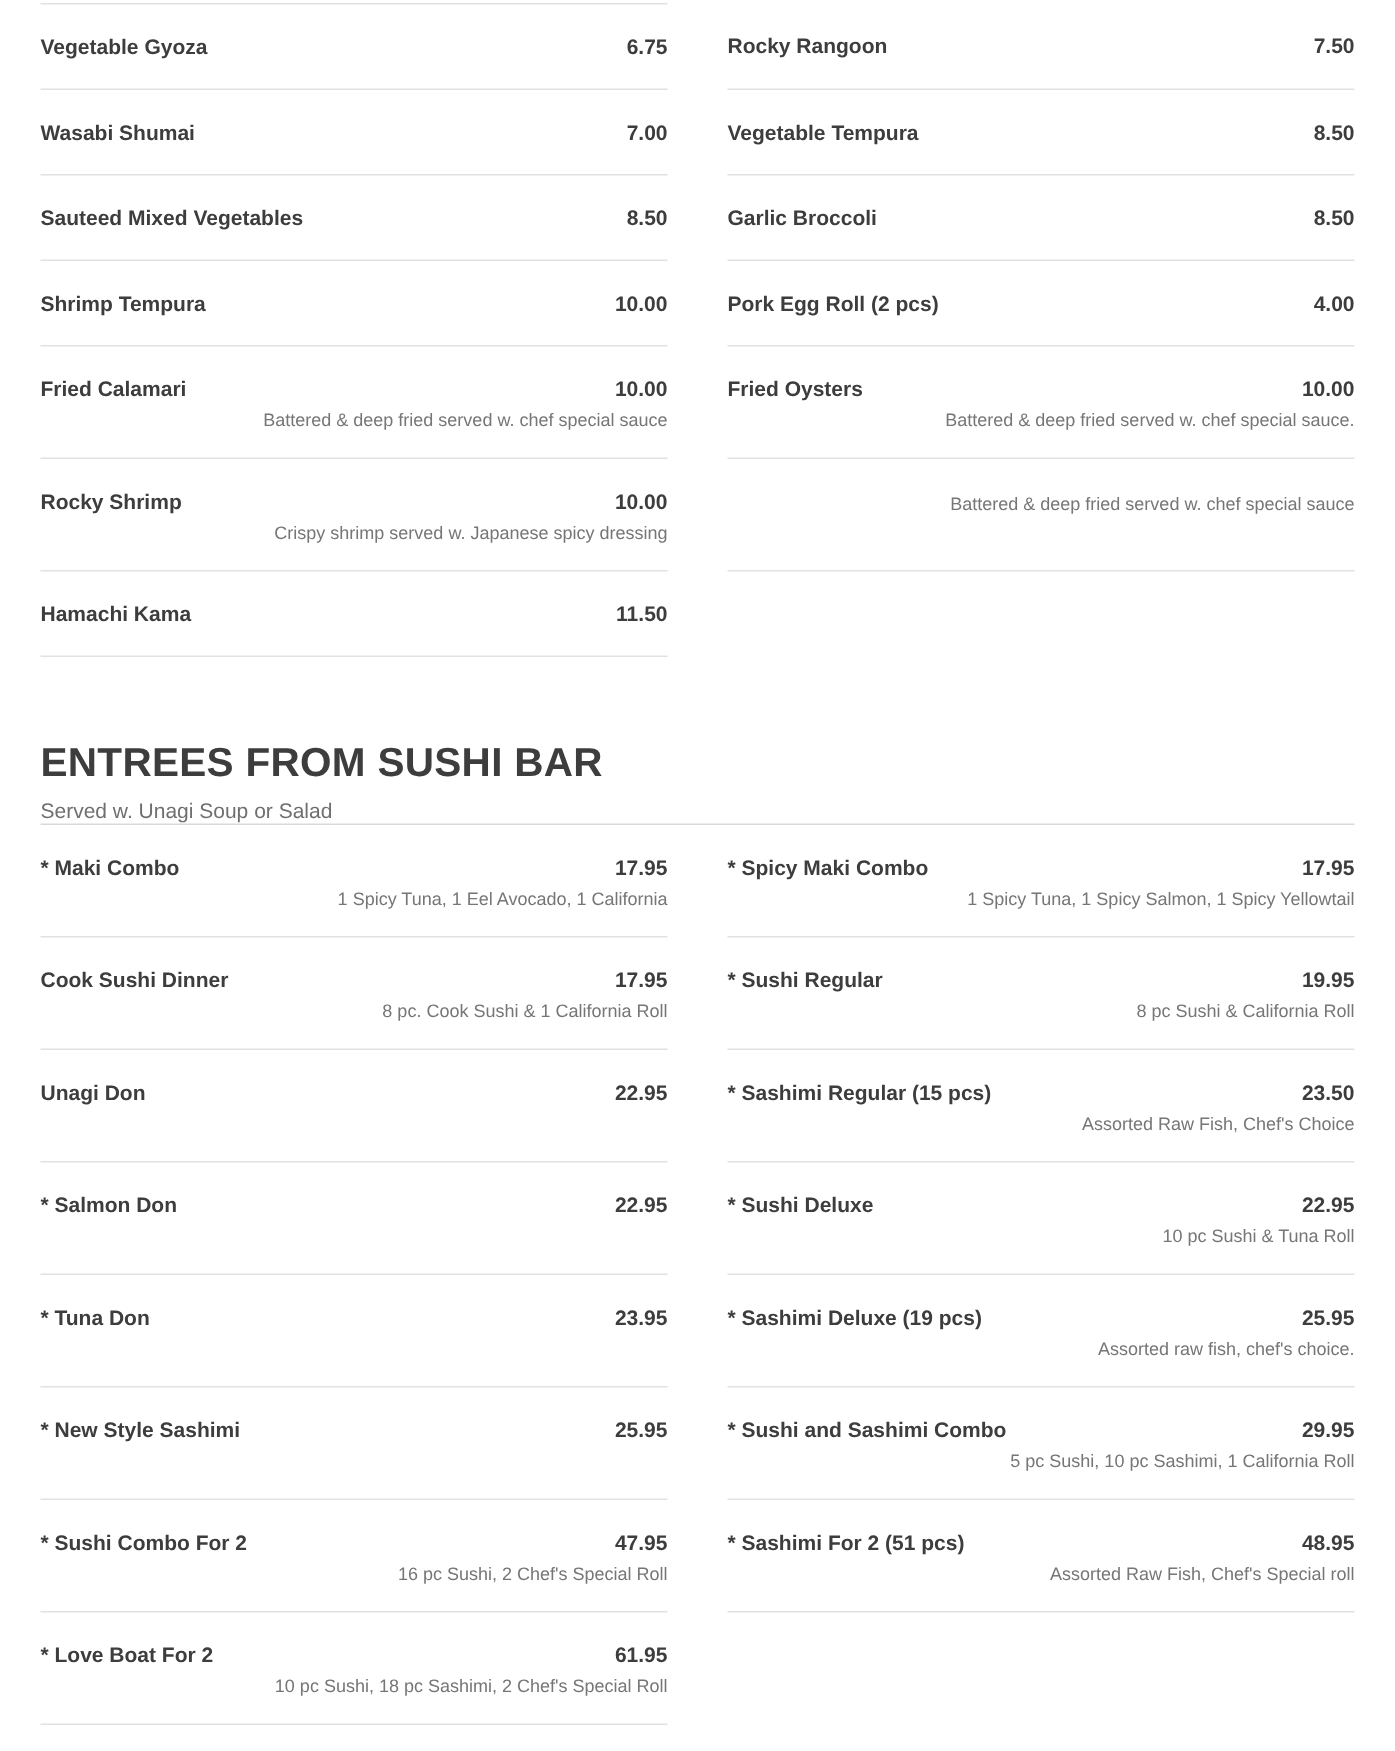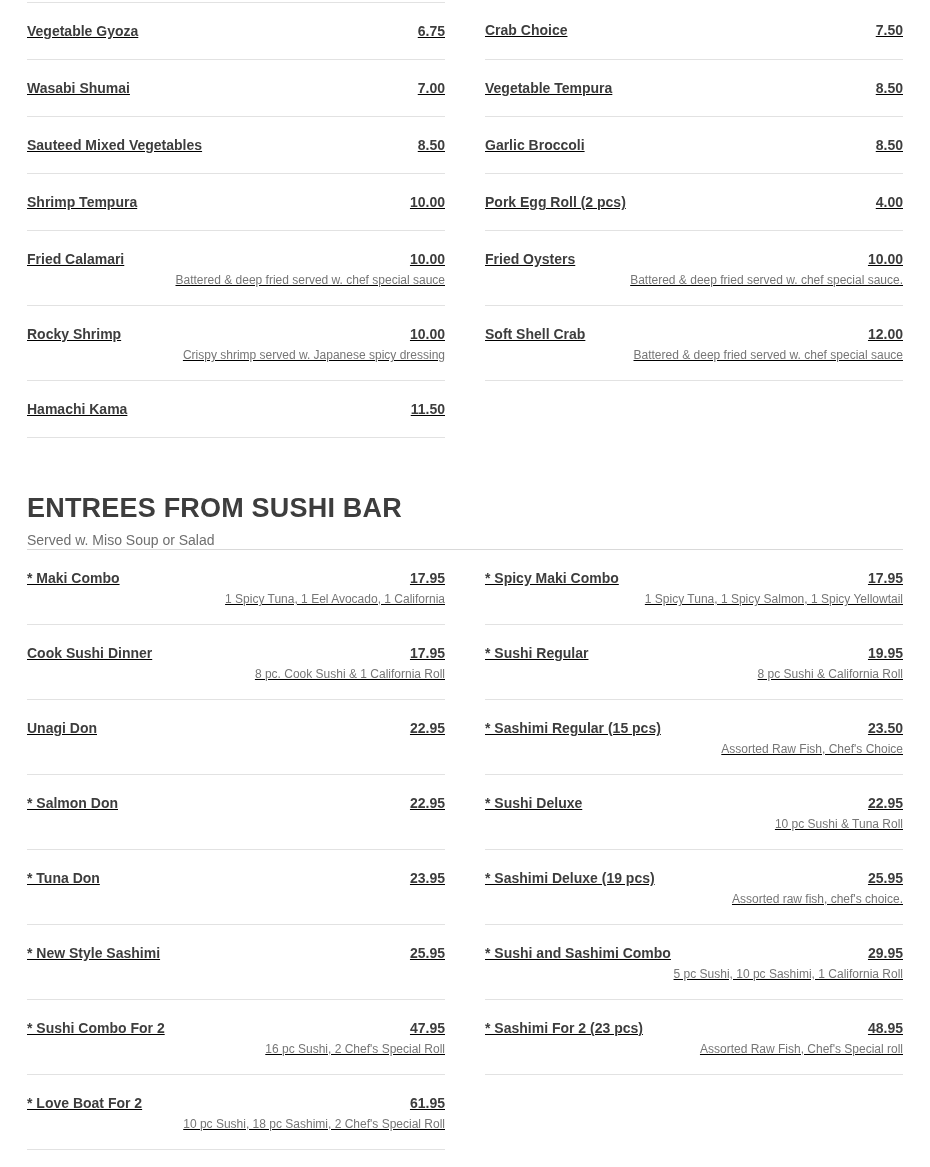--- a/index.html
+++ b/index.html
@@ -21,21 +21,20 @@
   }
   .page{padding:2px 27px 0 27px;}
   .menu-grid{
     display:grid;
     grid-template-columns:1fr 1fr;
     column-gap:40px;
   }
   .item{
     border-bottom:1px solid var(--item-divider);
     padding:19px 0 18px 0;
-    text-decoration:underline;
   }
   .item.bt{border-top:1px solid var(--item-divider);}
   .line{
     display:flex;
     justify-content:space-between;
     align-items:baseline;
   }
   .nm{
     font-size:14px;font-weight:700;line-height:19px;
     color:var(--item-name);
@@ -74,21 +73,21 @@
 
     <div class="item bt">
       <div class="line">
         <span class="nm">Vegetable Gyoza</span>
         <span class="pr">6.75</span>
       </div>
     </div>
 
     <div class="item">
       <div class="line">
-        <span class="nm">Crab Choice</span>
+        <span class="nm">Rocky Rangoon</span>
         <span class="pr">7.50</span>
       </div>
     </div>
     <div class="item">
       <div class="line">
         <span class="nm">Wasabi Shumai</span>
         <span class="pr">7.00</span>
       </div>
     </div>
 
@@ -141,38 +140,34 @@
     </div>
     <div class="item">
       <div class="line">
         <span class="nm">Rocky Shrimp</span>
         <span class="pr">10.00</span>
       </div>
       <div class="ds">Crispy shrimp served w. Japanese spicy dressing</div>
     </div>
 
     <div class="item">
-      <div class="line">
-        <span class="nm">Soft Shell Crab</span>
-        <span class="pr">12.00</span>
-      </div>
       <div class="ds">Battered &amp; deep fried served w. chef special sauce</div>
     </div>
     <div class="item">
       <div class="line">
         <span class="nm">Hamachi Kama</span>
         <span class="pr">11.50</span>
       </div>
     </div>
 
   </section>
 
   <header class="section-header">
     <h2 class="sec-title">ENTREES FROM SUSHI BAR</h2>
-    <div class="sec-sub">Served w. Miso Soup or Salad</div>
+    <div class="sec-sub">Served w. Unagi Soup or Salad</div>
   </header>
 
   <section class="menu-grid">
 
     <div class="item">
       <div class="line">
         <span class="nm">* Maki Combo</span>
         <span class="pr">17.95</span>
       </div>
       <div class="ds">1 Spicy Tuna, 1 Eel Avocado, 1 California</div>
@@ -258,21 +253,21 @@
 
     <div class="item">
       <div class="line">
         <span class="nm">* Sushi Combo For 2</span>
         <span class="pr">47.95</span>
       </div>
       <div class="ds">16 pc Sushi, 2 Chef's Special Roll</div>
     </div>
     <div class="item">
       <div class="line">
-        <span class="nm">* Sashimi For 2 (23 pcs)</span>
+        <span class="nm">* Sashimi For 2 (51 pcs)</span>
         <span class="pr">48.95</span>
       </div>
       <div class="ds">Assorted Raw Fish, Chef's Special roll</div>
     </div>
 
     <div class="item">
       <div class="line">
         <span class="nm">* Love Boat For 2</span>
         <span class="pr">61.95</span>
       </div>

